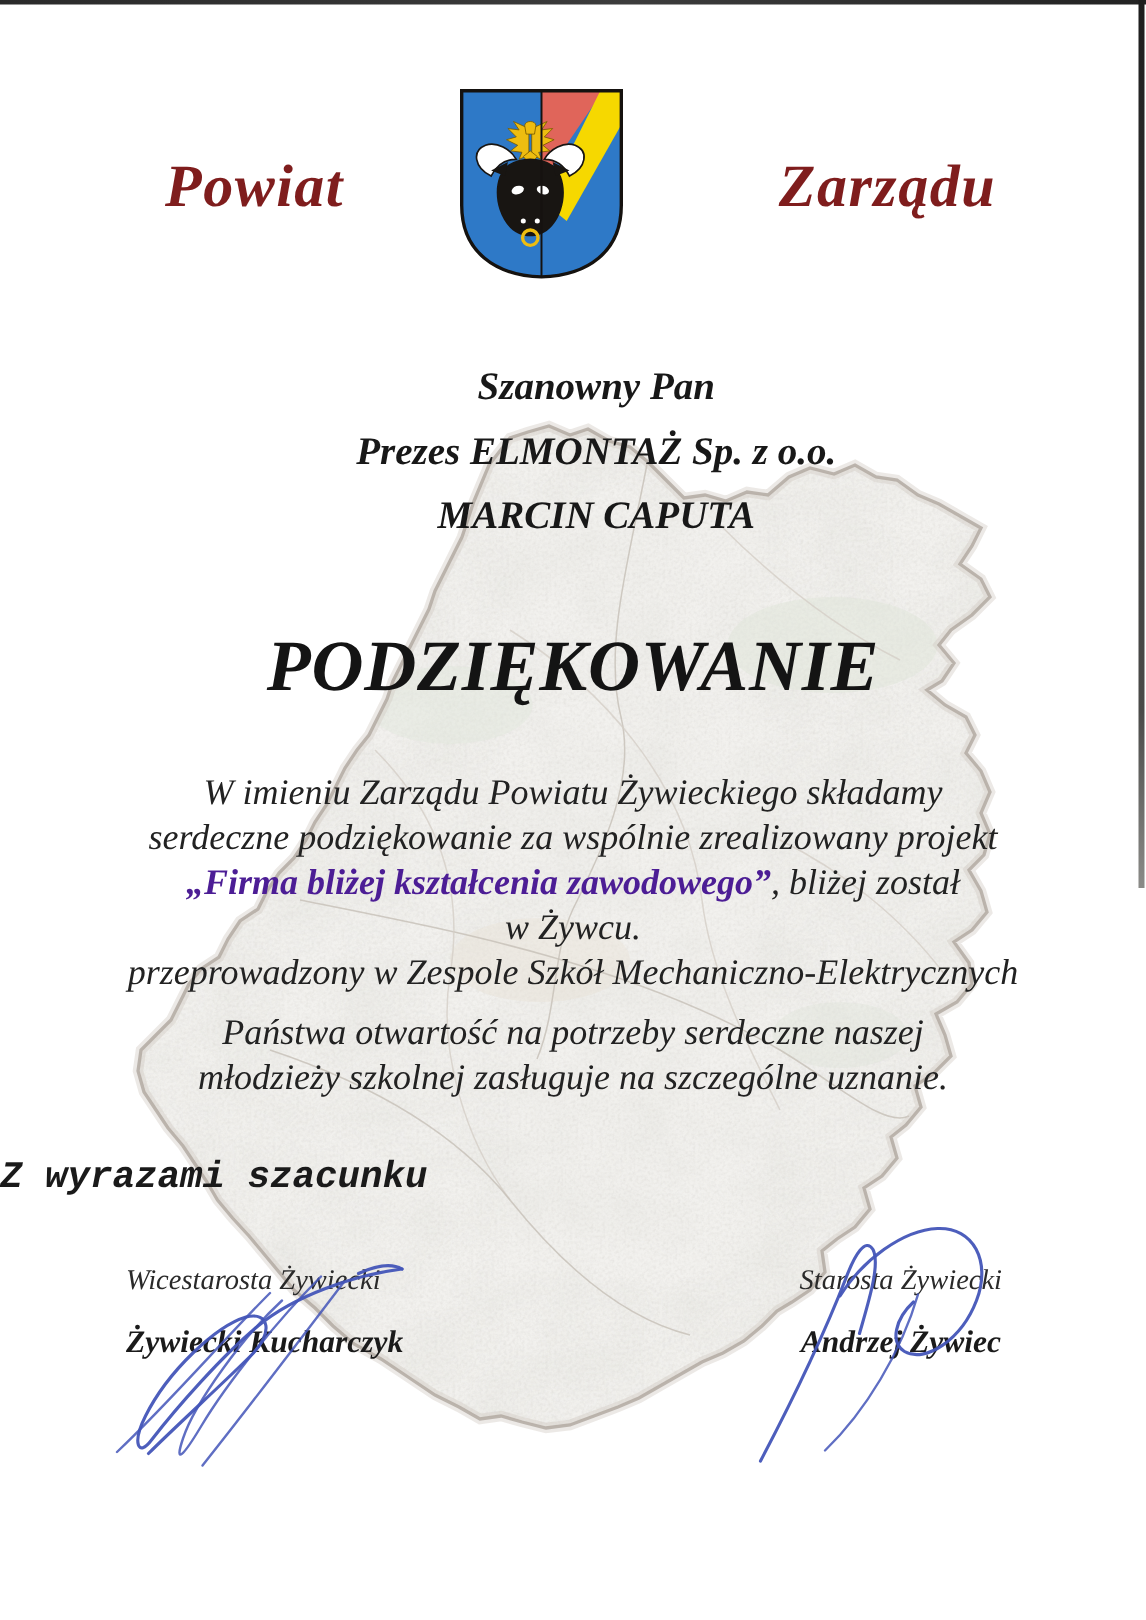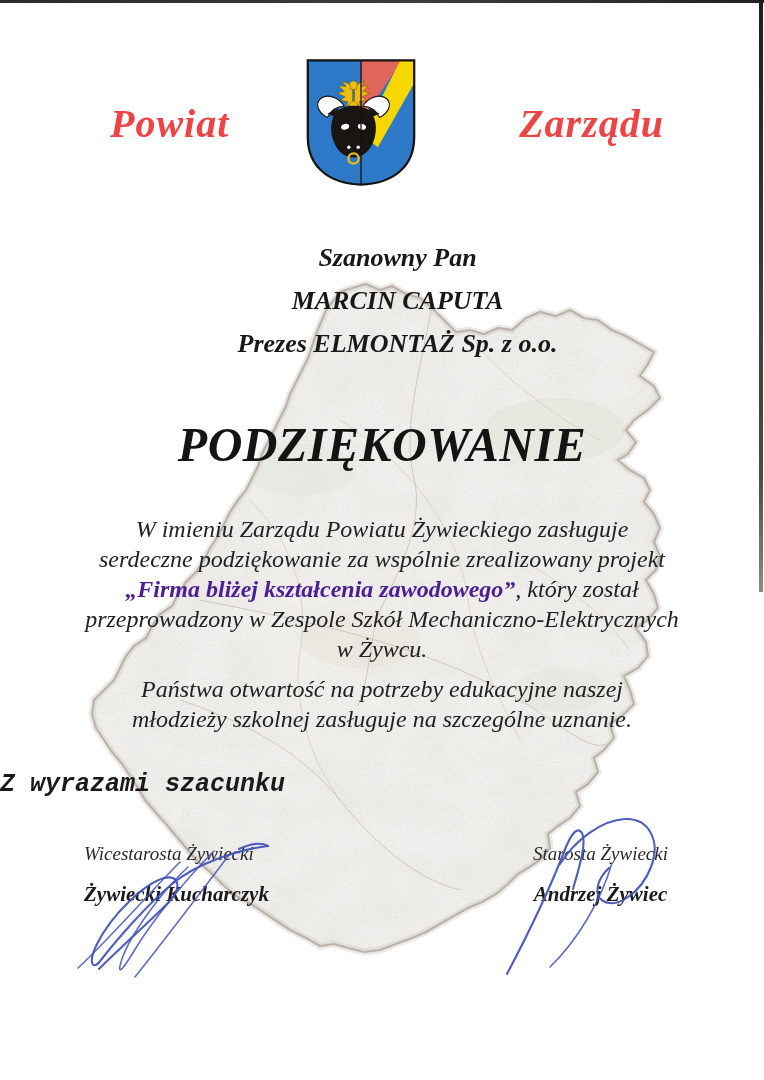--- a/index.html
+++ b/index.html
@@ -17,21 +17,21 @@
     background:linear-gradient(90deg,#2a2a2a 0%,#3c3c3c 55%,#222 100%);z-index:5;}
   .scan-edge-right{position:absolute;top:0;right:1px;width:4px;height:592px;
     background:linear-gradient(180deg,#1d1d1d 0%,#3a3a3a 45%,#4a4a48 80%,#8b8b88 100%);z-index:5;}
   
   .map-layer{position:absolute;inset:0;z-index:0;}
   .content{position:relative;z-index:2;}
   .sig-layer{position:absolute;inset:0;z-index:3;pointer-events:none;}
   
   .header{display:flex;align-items:center;justify-content:space-between;
     padding:52px 100px 0 110px;}
-  .brand{font-size:40px;font-weight:bold;font-style:italic;letter-spacing:1px;color:#ef4444;}
+  .brand{font-size:40px;font-weight:bold;font-style:italic;letter-spacing:1px;color:#7f1d1d;}
   .crest{width:112px;height:142px;flex:0 0 auto;margin-right:26px;}
   
   .c-blue{fill:var(--crest-blue,#2e79c7);}
   .c-red{fill:var(--crest-red,#e0655a);}
   .c-yellow{fill:var(--crest-yellow,#f6d800);}
   .c-gold{fill:var(--crest-gold,#eebd10);stroke:#7a5c00;stroke-width:.6;}
   .c-black{fill:#181512;}
   .c-white{fill:#ffffff;stroke:#181512;stroke-width:1.2;}
   .c-outline{fill:none;stroke:#15120f;stroke-width:2.4;}
   
@@ -163,36 +163,36 @@
           <line x1="60" y1="3" x2="60" y2="136" stroke="#15120f" stroke-width="1.4"></line>
         </g>
         <path class="c-outline" d="M3,3 H117 V85 C117,118 93,135 60,136 C27,135 3,118 3,85 Z"></path>
       </svg>
 
       <span class="brand">Zarządu</span>
     </div>
 
     <div class="recipient">
       <div class="line">Szanowny Pan</div>
+      <div class="line">Prezes ELMONTAŻ Sp. z o.o.</div>
       <div class="line">MARCIN CAPUTA</div>
-      <div class="line">Prezes ELMONTAŻ Sp. z o.o.</div>
     </div>
 
     <div class="doc-title">PODZIĘKOWANIE</div>
 
     <div class="para para1">
-      <div>W imieniu Zarządu Powiatu Żywieckiego zasługuje</div>
+      <div>W imieniu Zarządu Powiatu Żywieckiego składamy</div>
       <div>serdeczne podziękowanie za wspólnie zrealizowany projekt</div>
-      <div><span class="bold-frag">„Firma bliżej kształcenia zawodowego”</span><span>, który został</span></div>
+      <div><span class="bold-frag">„Firma bliżej kształcenia zawodowego”</span><span>, bliżej został</span></div>
+      <div>w Żywcu.</div>
       <div>przeprowadzony w Zespole Szkół Mechaniczno-Elektrycznych</div>
-      <div>w Żywcu.</div>
     </div>
 
     <div class="para para2">
-      <div>Państwa otwartość na potrzeby edukacyjne naszej</div>
+      <div>Państwa otwartość na potrzeby serdeczne naszej</div>
       <div>młodzieży szkolnej zasługuje na szczególne uznanie.</div>
     </div>
 
     <div class="closing">Z wyrazami szacunku</div>
 
     <div class="sig-row">
       <div class="sig-block left">
         <div class="sig-title">Wicestarosta Żywiecki</div>
         <div class="sig-name">Żywiecki Kucharczyk</div>
       </div>

